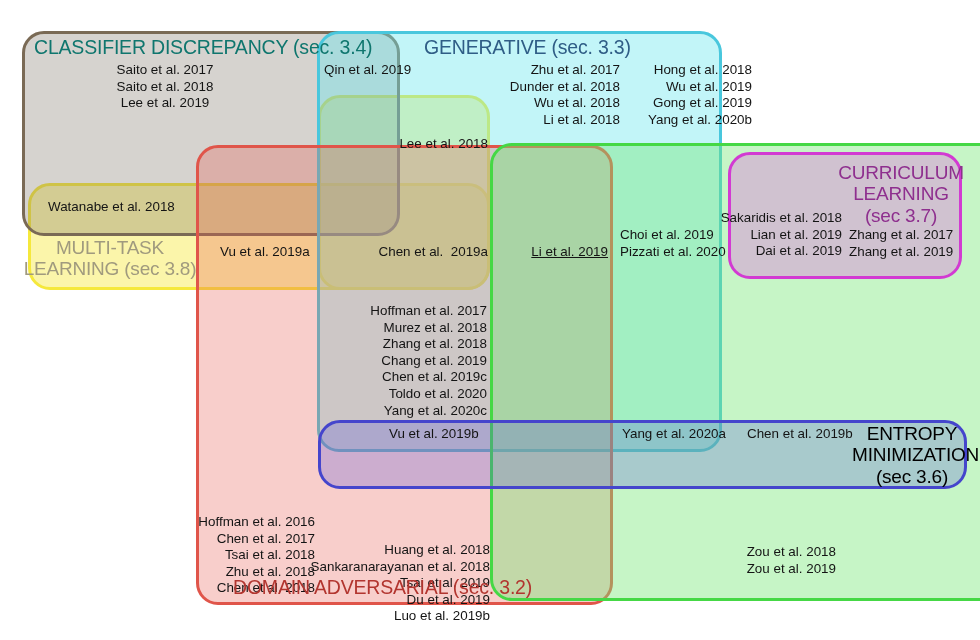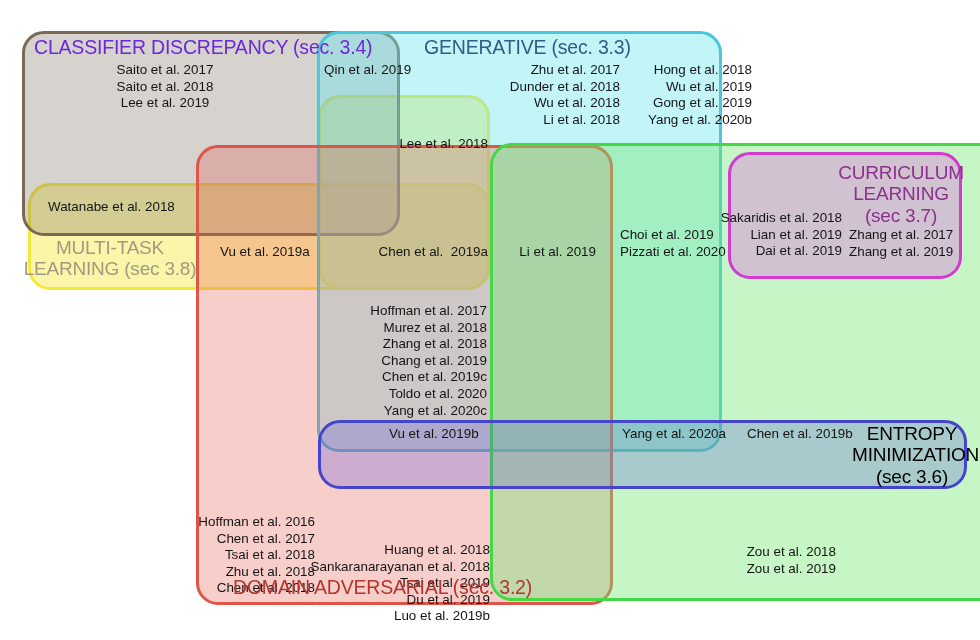--- a/index.html
+++ b/index.html
@@ -41,21 +41,21 @@
 
   
   .region-title {
     position: absolute;
     z-index: 20;
     font-weight: 400;
     line-height: 1.12;
     white-space: pre-line;
     letter-spacing: -0.2px;
   }
-  .t-classifier  { font-size: 19.5px; color: #6d28d9; left: 34px;  top: 37px; text-align: right; }
+  .t-classifier  { font-size: 19.5px; color: #0f766e; left: 34px;  top: 37px; text-align: right; }
   .t-generative  { font-size: 19.5px; color: #2f5d86; left: 424px; top: 37px; }
   .t-multitask   { font-size: 19px;   color: #a09a7e; left: 20px;  top: 237px; text-align: center; width: 180px; }
   .t-curriculum  { font-size: 19px;   color: #8e2f8e; left: 836px; top: 162px; text-align: center; width: 130px; }
   .t-entropy     { font-size: 19px;   color: #000000; left: 852px; top: 423px; text-align: center; width: 120px; }
   .t-adversarial { font-size: 19.5px; color: #b2352f; left: 233px; top: 577px; }
   .t-selftrain   { font-size: 19.5px; color: #2f6b33; left: 632px; top: 578px; }
 
   
   .cites {
     position: absolute;
@@ -134,21 +134,21 @@
 Yang et al. 2020b</div>
 
   <div class="cites ta-right" style="left:368px; top:118px; width:120px;margin-top:18px;">Lee et al. 2018</div>
 
   <div class="cites ta-left" style="left:48px; top:199px; width:160px;">Watanabe et al. 2018</div>
 
   <div class="cites ta-left" style="left:220px; top:244px; width:130px;">Vu et al. 2019a</div>
 
   <div class="cites ta-right" style="left:368px; top:244px; width:120px;">Chen et al.  2019a</div>
 
-  <div class="cites ta-right" style="left:488px; top:244px; width:108px;">Li et al. 2019</div>
+  <div class="cites ta-right" style="left:500px; top:244px; width:108px;text-decoration:underline;">Li et al. 2019</div>
 
   <div class="cites ta-left" style="left:620px; top:227px; width:110px;">Choi et al. 2019
 Pizzati et al. 2020</div>
 
   <div class="cites ta-right" style="left:716px; top:210px; width:126px;">Sakaridis et al. 2018
 Lian et al. 2019
 Dai et al. 2019</div>
 
   <div class="cites ta-left" style="left:849px; top:227px; width:120px;">Zhang et al. 2017
 Zhang et al. 2019</div>

